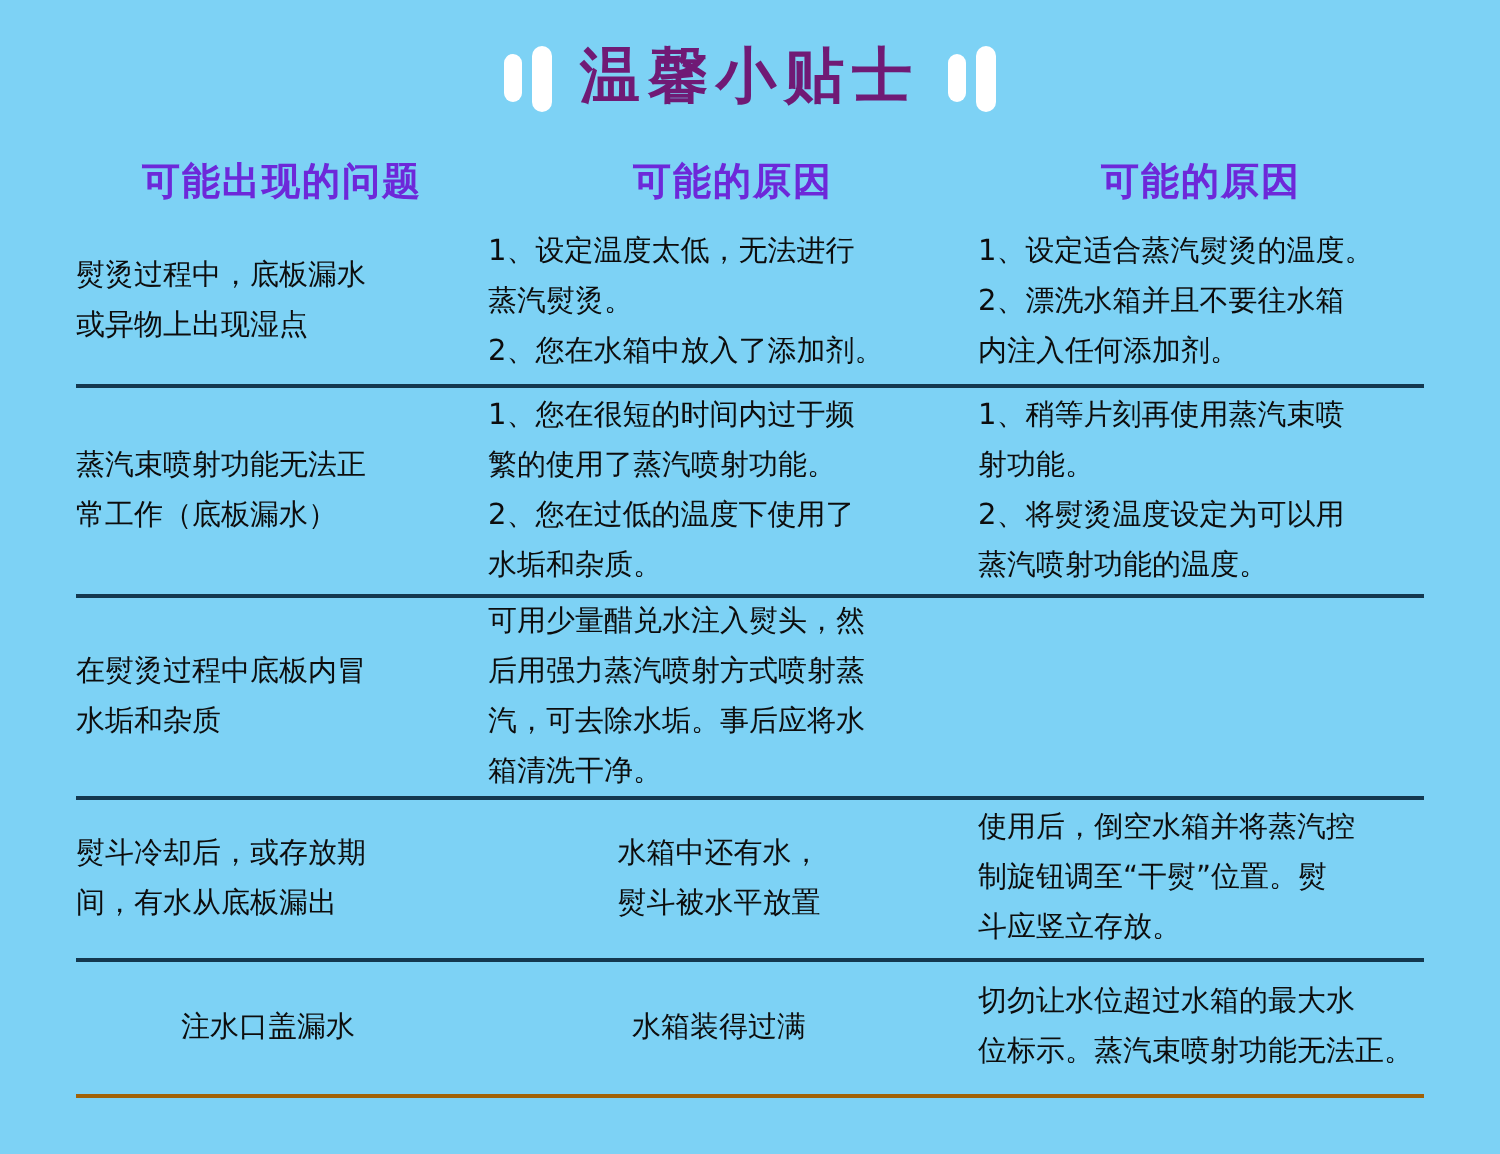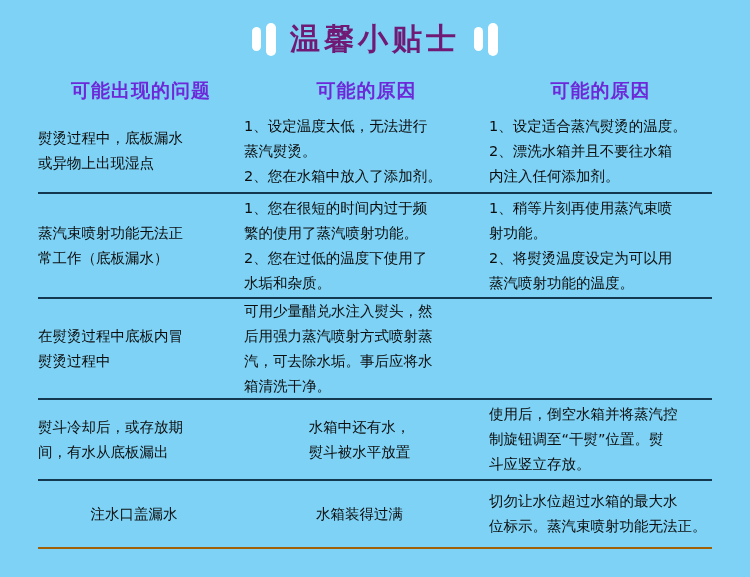--- a/index.html
+++ b/index.html
@@ -148,21 +148,21 @@
       <div class="line">1、稍等片刻再使用蒸汽束喷</div>
       <div class="line">射功能。</div>
       <div class="line">2、将熨烫温度设定为可以用</div>
       <div class="line">蒸汽喷射功能的温度。</div>
     </div>
   </div>
 
   <div class="row r3">
     <div class="cell c1">
       <div class="line">在熨烫过程中底板内冒</div>
-      <div class="line">熨烫过程中</div>
+      <div class="line">水垢和杂质</div>
     </div>
     <div class="cell c3">
       <div class="line">可用少量醋兑水注入熨头，然</div>
       <div class="line">后用强力蒸汽喷射方式喷射蒸</div>
       <div class="line">汽，可去除水垢。事后应将水</div>
       <div class="line">箱清洗干净。</div>
     </div>
   </div>
 
   <div class="row r4">

